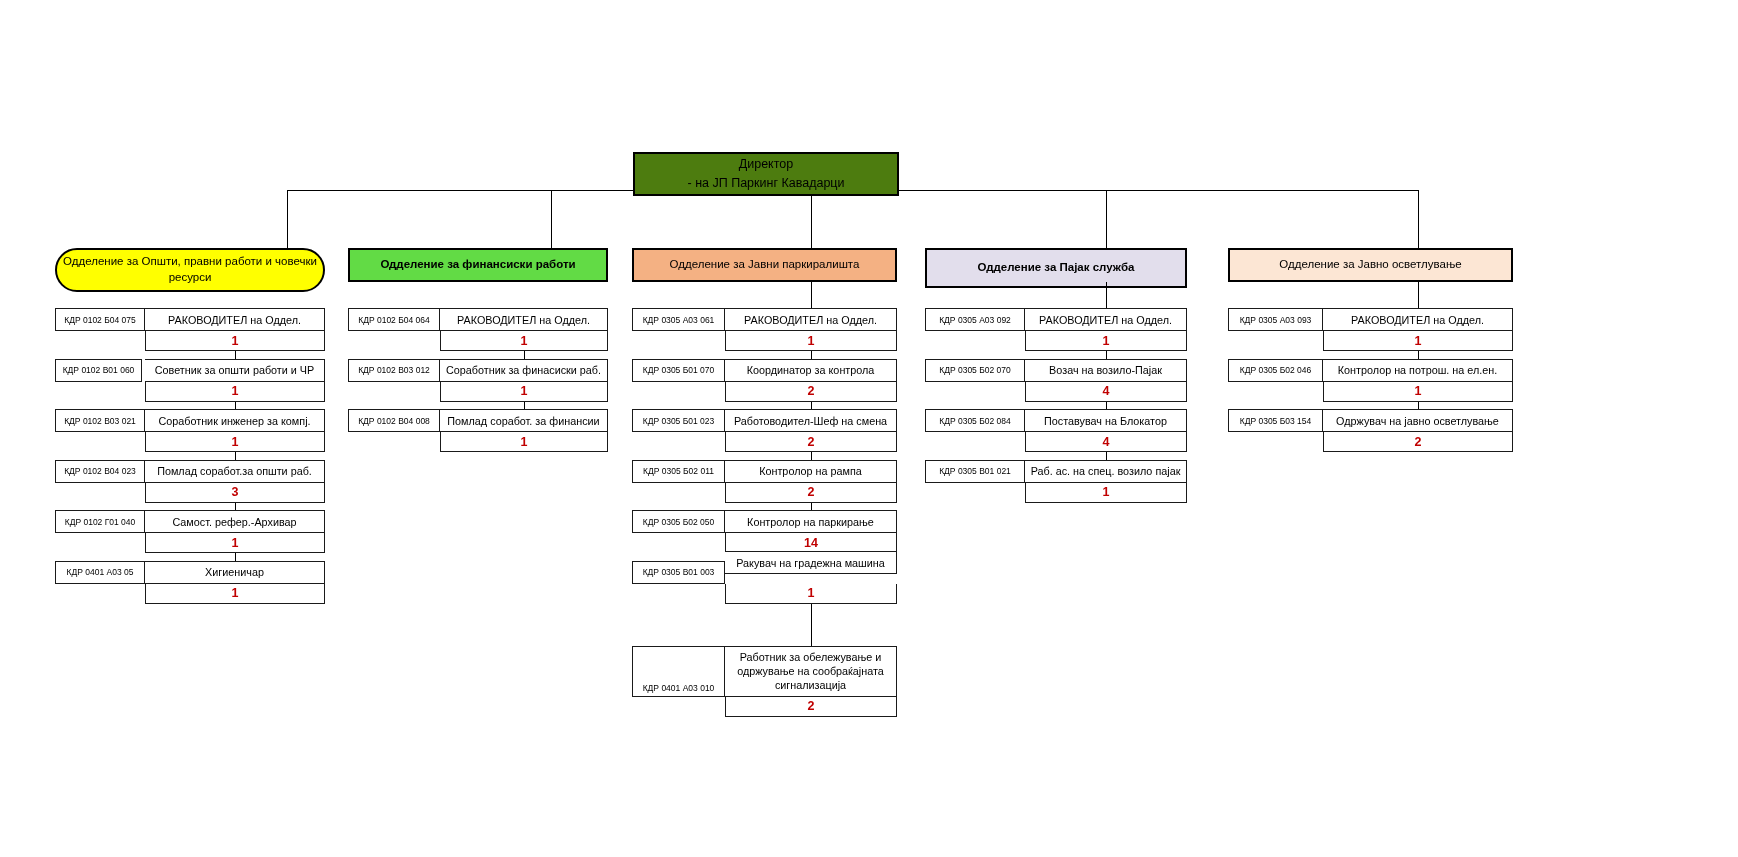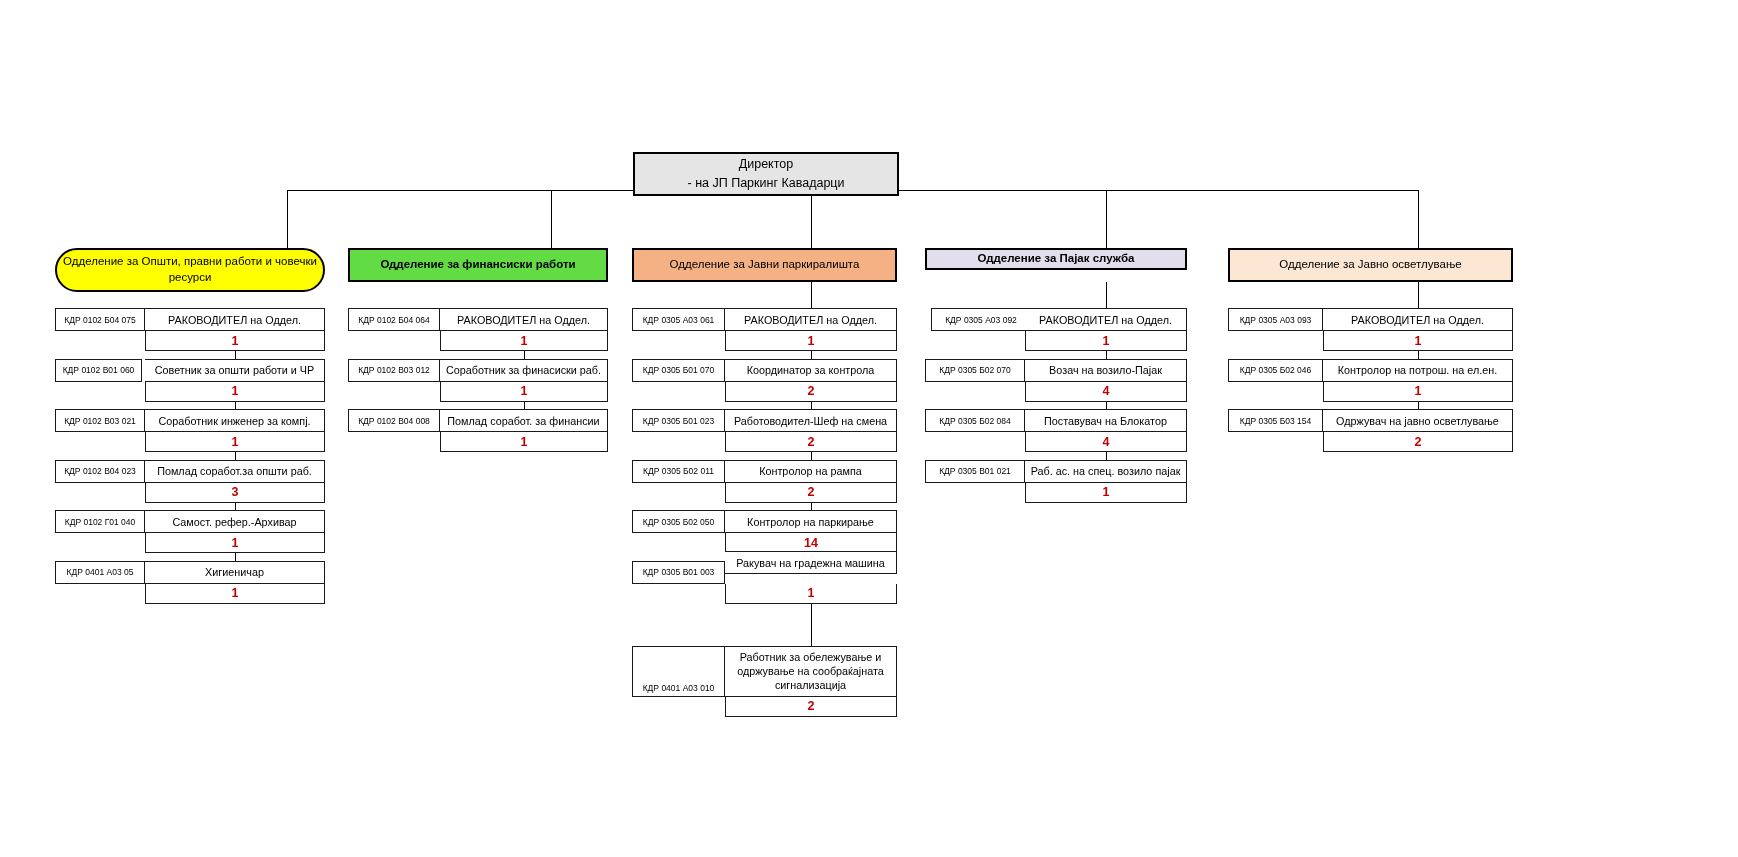--- a/index.html
+++ b/index.html
@@ -17,21 +17,21 @@
   .title-cell { border:1px solid #1a1a1a; border-left:none; background:#fff; font-size:10.8px; white-space:nowrap; }
   .title-cell.tall { white-space:normal; text-align:center; line-height:1.3; padding:0 6px; }
   .count-cell { border:1px solid #1a1a1a; border-top:none; background:#fff; font-weight:bold; font-size:12.5px; }
   .line { position:absolute; background:#000; }
 </style>
 </head>
 <body>
 
 <div class="canvas">
 
-  <div class="box director-box" id="director-box" style="left: 633px; top: 152px; width: 266px; height: 44px; background: #e5e5e5;">
+  <div class="box director-box" id="director-box" style="left: 633px; top: 152px; width: 266px; height: 44px; background: #4d7c0f;">
     <div>Директор</div>
     <div>- на ЈП Паркинг Кавадарци</div>
   </div>
 
   <div id="chart-layer">
       <div class="line" style="left: 287px; top: 190px; width: 346px; height: 1.4px;"></div>
       <div class="line" style="left: 898px; top: 190px; width: 520px; height: 1.4px;"></div>
       <div class="line" style="left: 287px; top: 190px; width: 1.4px; height: 58px;"></div>
       <div class="line" style="left: 551px; top: 190px; width: 1.4px; height: 58px;"></div>
       <div class="line" style="left: 811px; top: 196px; width: 1.4px; height: 52px;"></div>
@@ -95,23 +95,23 @@
       <div class="box title-cell" style="left: 725px; top: 510px; width: 172px; height: 23px;">Контролор на паркирање</div>
       <div class="box count-cell" style="left: 725px; top: 533px; width: 172px; height: 20px; color: rgb(192, 0, 0);">14</div>
       <div class="line" style="left: 811px; top: 553px; width: 1.4px; height: 7.5px;"></div>
       <div class="box code-cell" style="left: 632px; top: 560.5px; width: 93px; height: 23px;">КДР 0305 В01 003</div>
       <div class="box title-cell" style="left: 725px; top: 551px; width: 172px; height: 23px;">Ракувач на градежна машина</div>
       <div class="box count-cell" style="left: 725px; top: 583.5px; width: 172px; height: 20px; color: rgb(192, 0, 0);">1</div>
       <div class="line" style="left: 811px; top: 603.5px; width: 1.4px; height: 42px;"></div>
       <div class="box code-cell tall" style="left: 632px; top: 645.5px; width: 93px; height: 51px;">КДР 0401 А03 010</div>
       <div class="box title-cell tall" style="left: 725px; top: 645.5px; width: 172px; height: 51px;">Работник за обележување и одржување на сообраќајната сигнализација</div>
       <div class="box count-cell" style="left: 725px; top: 696.5px; width: 172px; height: 20px; color: rgb(192, 0, 0);">2</div>
-      <div class="box dept-header bold" style="left: 925px; top: 248px; width: 262px; height: 22px; background: rgb(226, 222, 236);">Одделение за Пајак служба</div>
+      <div class="box dept-header bold" style="left: 925px; top: 248px; width: 262px; height: 40px; background: rgb(226, 222, 236);">Одделение за Пајак служба</div>
       <div class="line" style="left: 1106px; top: 282px; width: 1.4px; height: 26px;"></div>
-      <div class="box code-cell" style="left: 925px; top: 308px; width: 100px; height: 23px; margin-left: 6px;">КДР 0305 А03 092</div>
+      <div class="box code-cell" style="left: 925px; top: 308px; width: 100px; height: 23px;">КДР 0305 А03 092</div>
       <div class="box title-cell" style="left: 1025px; top: 308px; width: 162px; height: 23px;">РАКОВОДИТЕЛ на Оддел.</div>
       <div class="box count-cell" style="left: 1025px; top: 331px; width: 162px; height: 20px; color: rgb(192, 0, 0);">1</div>
       <div class="line" style="left: 1106px; top: 351px; width: 1.4px; height: 7.5px;"></div>
       <div class="box code-cell" style="left: 925px; top: 358.5px; width: 100px; height: 23px;">КДР 0305 Б02 070</div>
       <div class="box title-cell" style="left: 1025px; top: 358.5px; width: 162px; height: 23px;">Возач на возило-Пајак</div>
       <div class="box count-cell" style="left: 1025px; top: 381.5px; width: 162px; height: 20px; color: rgb(192, 0, 0);">4</div>
       <div class="line" style="left: 1106px; top: 401.5px; width: 1.4px; height: 7.5px;"></div>
       <div class="box code-cell" style="left: 925px; top: 409px; width: 100px; height: 23px;">КДР 0305 Б02 084</div>
       <div class="box title-cell" style="left: 1025px; top: 409px; width: 162px; height: 23px;">Поставувач на Блокатор</div>
       <div class="box count-cell" style="left: 1025px; top: 432px; width: 162px; height: 20px; color: rgb(192, 0, 0);">4</div>

